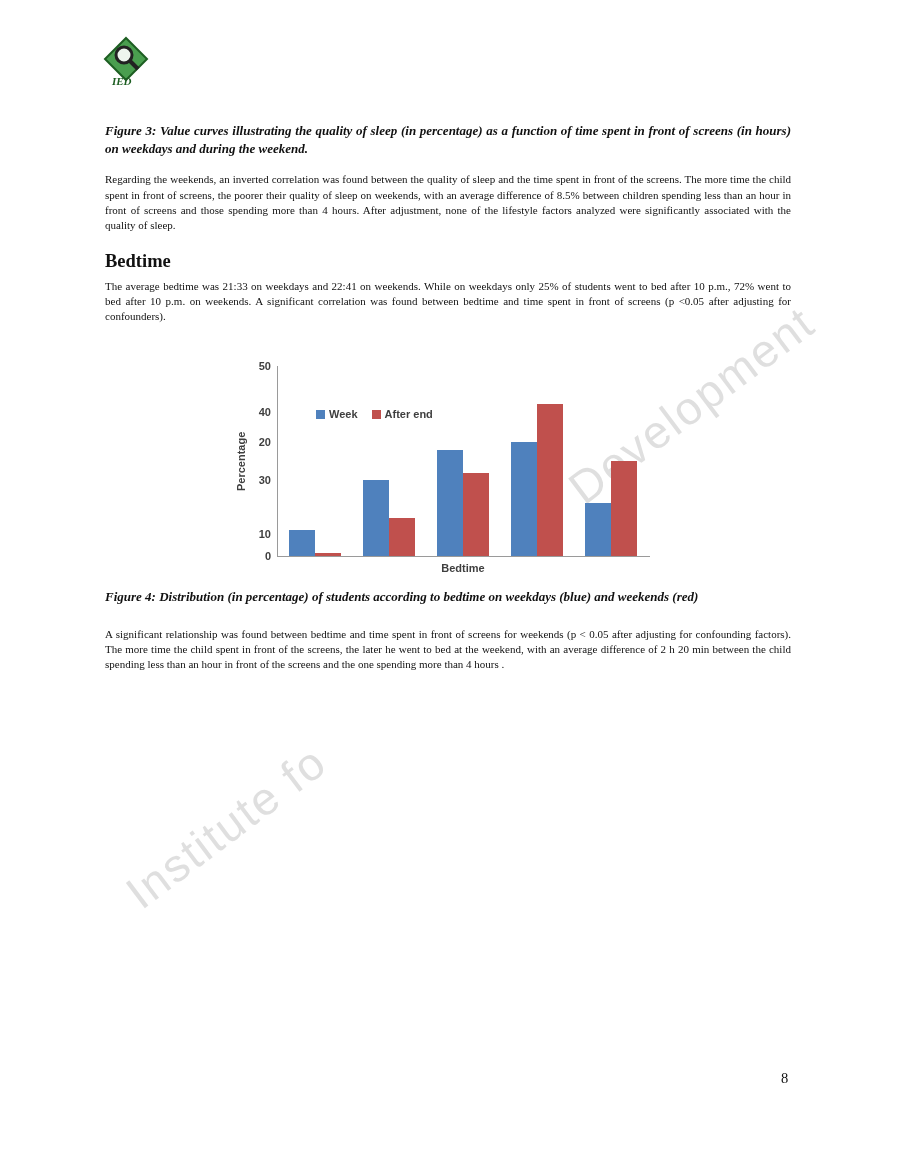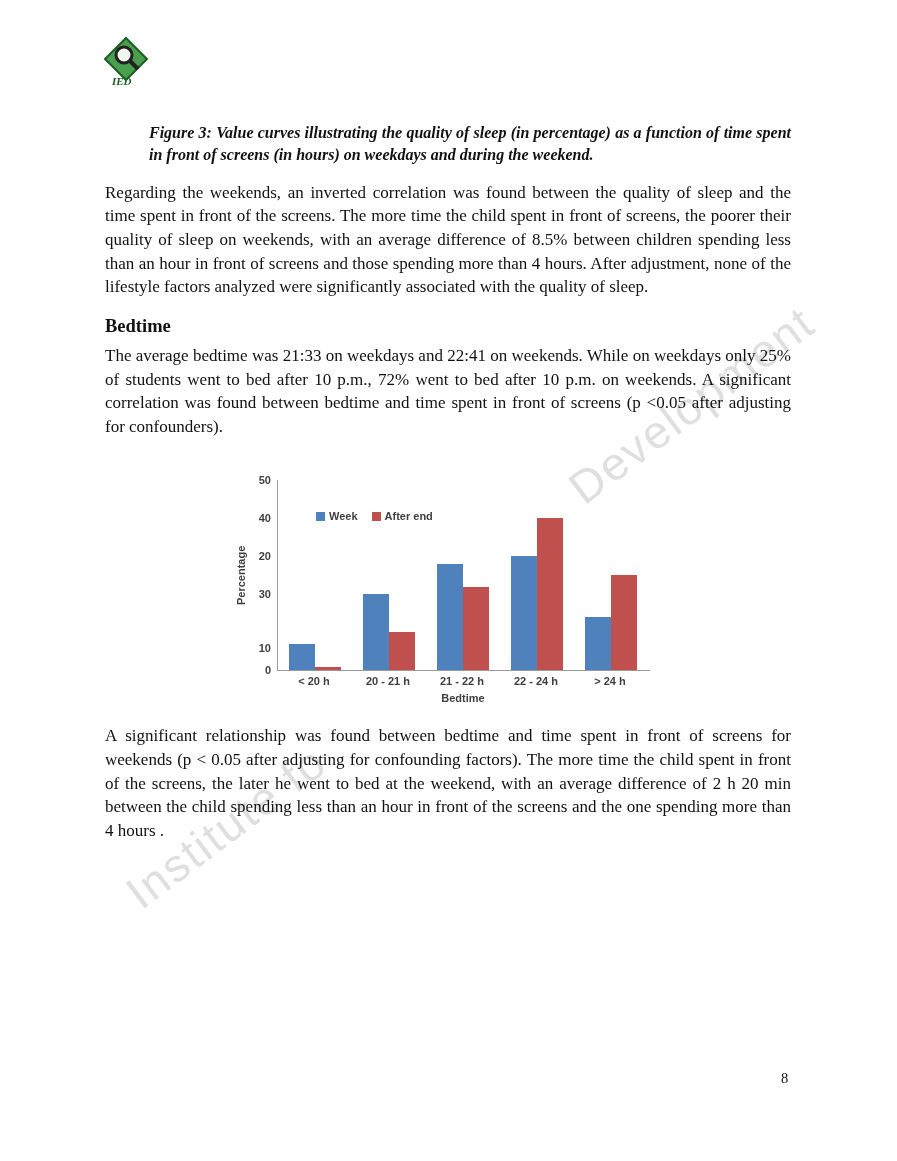--- a/index.html
+++ b/index.html
@@ -25,25 +25,25 @@
   }
   .wm-1 { left:545px; top:378px; }
   .wm-2 { left:108px; top:800px; }
 
   .logo { position:absolute; left:103px; top:36px; z-index:2; }
 
   .content {
     position:absolute; left:105px; top:122px; width:686px; z-index:1;
   }
   .fig-caption {
-    font-size:16px; font-weight:bold; font-style:italic;
-    line-height:1.4; text-align:justify;margin-left:44px;
+    font-size:13px; font-weight:bold; font-style:italic;
+    line-height:1.4; text-align:justify;
   }
   .body-par {
-    font-size:17px; line-height:1.39; text-align:justify;
+    font-size:11px; line-height:1.39; text-align:justify;
     margin:0; margin-top:14px;
   }
   .section-heading {
     font-size:18.5px; font-weight:bold; margin-top:17px;
   }
   .par-after-heading { margin-top:7px; }
 
   
   .chart {
     margin-top:34px; margin-left:128px; width:430px;
@@ -74,21 +74,21 @@
     width:74px; height:100%;
     display:flex; align-items:flex-end; justify-content:center;
   }
   .bar { width:26px; }
   .legend {
     position:absolute; top:30px; left:38px;
     display:flex; gap:14px; align-items:center;
     font-size:11px; font-weight:bold; color:#3f3f3f;
     z-index:2;
   }
-  .legend-item { display:flex; align-items:center; gap:4px; }
+  .legend-item { display:flex; align-items:center; gap:4px;margin-top:12px; }
   .swatch { width:9px; height:9px; display:inline-block; }
   .x-labels { display:flex; margin-left:44px; width:372px; margin-top:4px; }
   .xlab {
     width:74px; text-align:center;
     font-size:11px; font-weight:bold; color:#3f3f3f;
   }
   .x-title {
     margin-left:44px; width:372px; text-align:center;
     font-size:11px; font-weight:bold; color:#3f3f3f; margin-top:5px;
   }
@@ -127,21 +127,21 @@
     <p class="body-par par-after-heading">The average bedtime was 21:33 on weekdays and 22:41 on weekends. While on weekdays only 25% of students went to bed after 10 p.m., 72% went to bed after 10 p.m. on weekends. A significant correlation was found between bedtime and time spent in front of screens (p &lt;0.05 after adjusting for confounders).</p>
 
     <div class="chart">
       <div class="chart-main">
         <div class="y-title">Percentage</div>
         <div class="y-ticks" id="y-ticks">
             <div class="ytick" style="bottom: -6px;">0</div>
             <div class="ytick" style="bottom: 16px;">10</div>
             <div class="ytick" style="bottom: 70px;">30</div>
             <div class="ytick" style="bottom: 108px;">20</div>
-            <div class="ytick" style="bottom: 146px;">40</div>
+            <div class="ytick" style="bottom: 138px;">40</div>
             <div class="ytick" style="bottom: 184px;">50</div>
           </div>
         <div class="plot" id="plot">
           <div class="legend" id="legend">
               <span class="legend-item">
                 <span class="swatch" style="background: rgb(79, 129, 189);"></span>
                 <span>Week</span>
               </span>
               <span class="legend-item">
                 <span class="swatch" style="background: rgb(192, 80, 77);"></span>
@@ -163,30 +163,24 @@
             <div class="bar-group">
               <div class="bar" style="height: 114px; background: rgb(79, 129, 189);"></div>
               <div class="bar" style="height: 152px; background: rgb(192, 80, 77);"></div>
             </div>
             <div class="bar-group">
               <div class="bar" style="height: 53.2px; background: rgb(79, 129, 189);"></div>
               <div class="bar" style="height: 95px; background: rgb(192, 80, 77);"></div>
             </div>
           </div>
       </div>
-      <div class="x-labels" id="x-labels">
-          <div class="xlab">&lt; 20 h</div>
-          <div class="xlab">20 - 21 h</div>
-          <div class="xlab">21 - 22 h</div>
-          <div class="xlab">22 - 24 h</div>
-          <div class="xlab">&gt; 24 h</div>
-        </div>
       <div class="x-title">Bedtime</div>
     </div>
 
+    <div class="fig-caption caption-4">Figure 4: Distribution (in percentage) of students according to bedtime on weekdays (blue) and weekends (red)</div>
 
     <p class="body-par" style="margin-top:20px;">A significant relationship was found between bedtime and time spent in front of screens for weekends (p &lt; 0.05 after adjusting for confounding factors). The more time the child spent in front of the screens, the later he went to bed at the weekend, with an average difference of 2 h 20 min between the child spending less than an hour in front of the screens and the one spending more than 4 hours .</p>
 
   </div>
 
   <div class="page-number">8</div>
 
 </div>
 
 </body></html>

